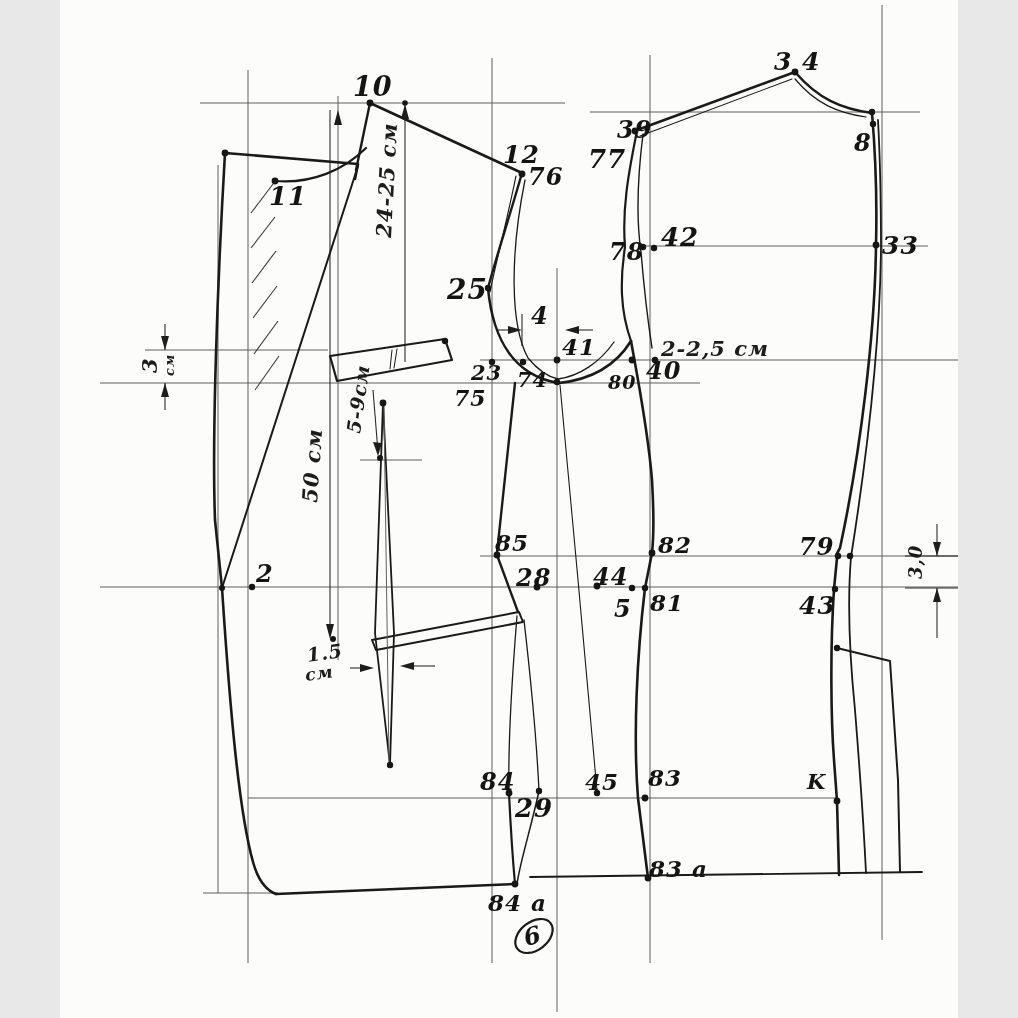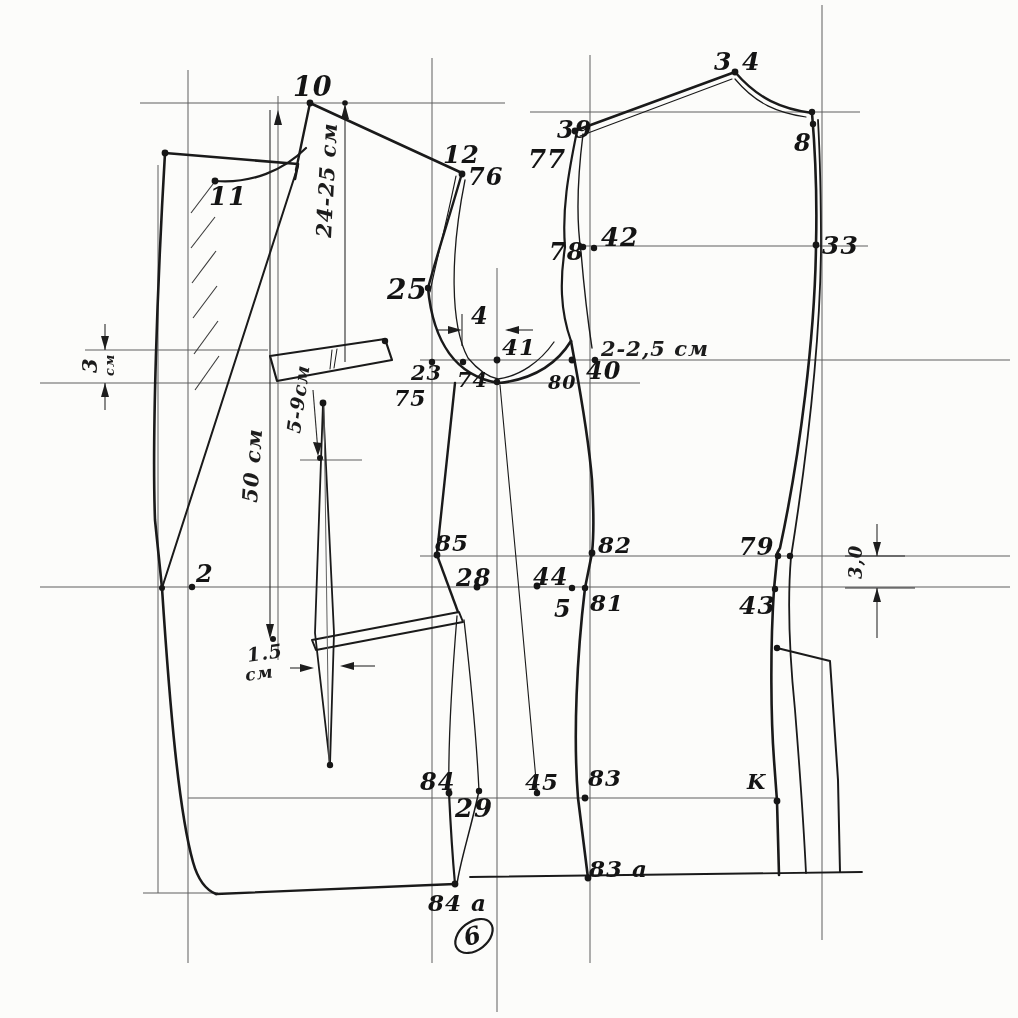--- a/index.html
+++ b/index.html
@@ -1,17 +1,17 @@
 <!DOCTYPE html>
 <html><head>
 <meta charset="utf-8">
 <style>
   html,body{margin:0;padding:0;background:#e8e8e8;}
   .sheet{
-    position:relative;width:1018px;height:1018px;margin:0 auto;
+    position:relative;width:898px;height:1018px;margin:0 auto;
     background:#fcfcfa;overflow:hidden;
     font-family:"DejaVu Serif",serif;
   }
   svg{position:absolute;left:0;top:0;}
   .ink{stroke:#1a1a1a;fill:none;stroke-linecap:round;stroke-linejoin:round;}
   .constr{stroke:#5f5f5f;fill:none;stroke-width:1;}
   .dim{stroke:#2b2b2b;fill:none;stroke-width:1.1;}
   .hatch{stroke:#3a3a3a;stroke-width:1.1;}
   .dot{fill:#161616;stroke:none;}
   .arr{fill:#1d1d1d;stroke:none;}

